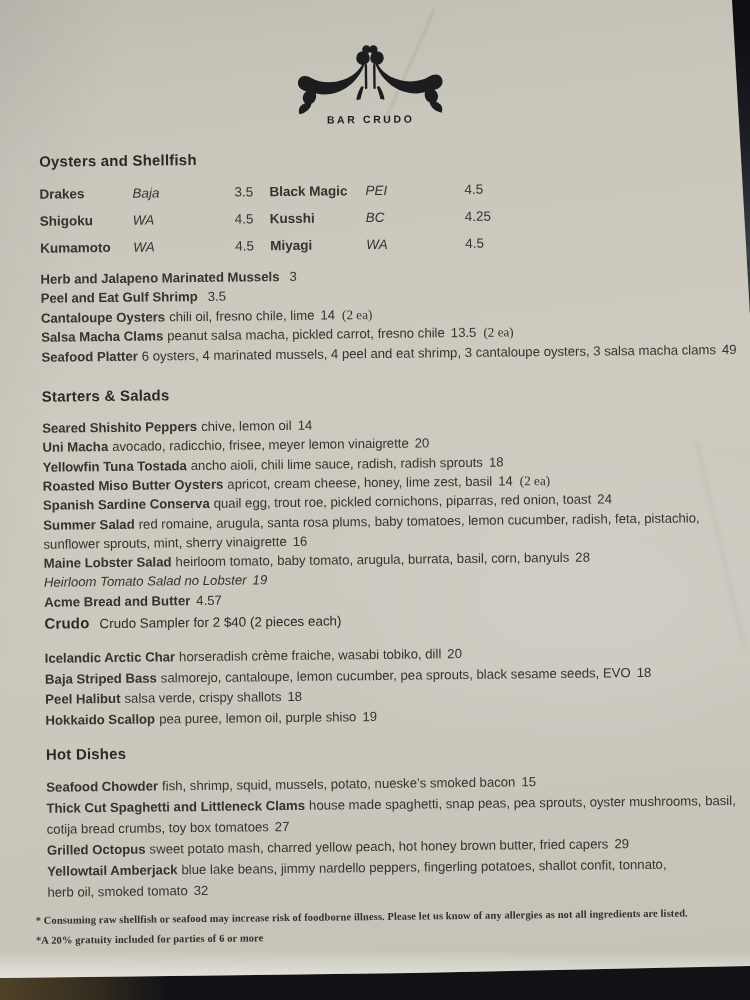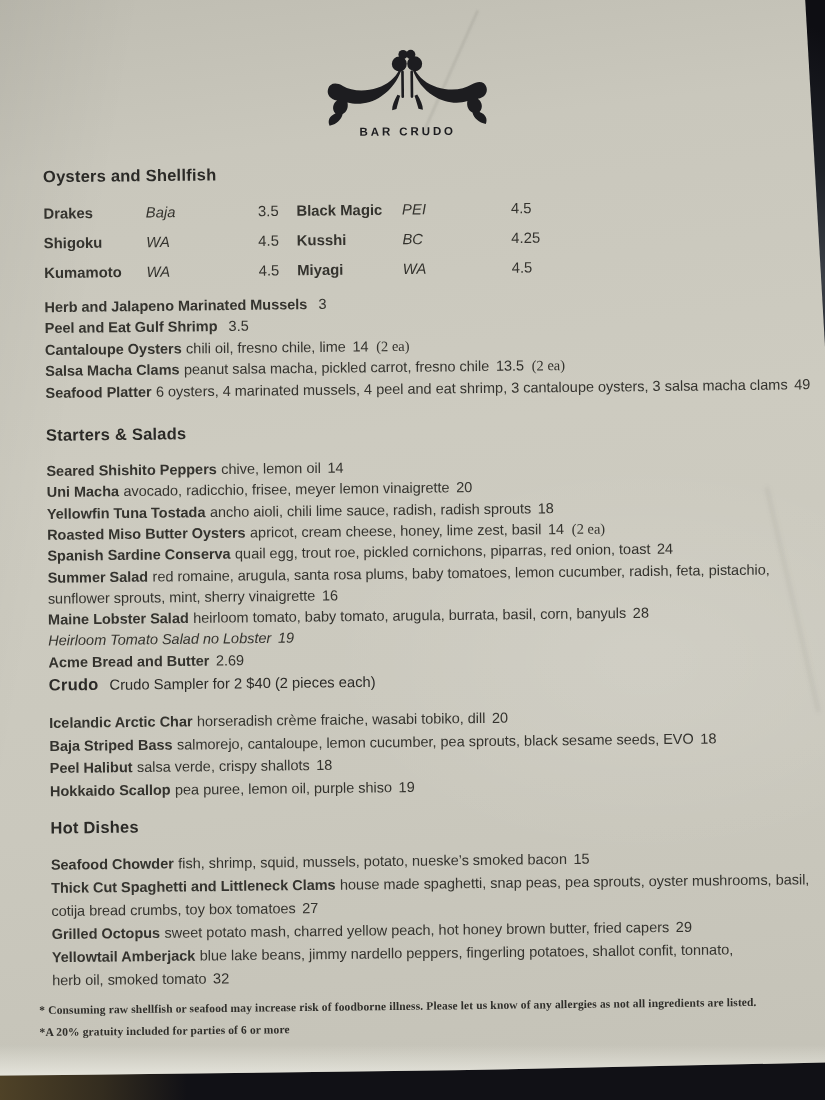--- a/index.html
+++ b/index.html
@@ -176,21 +176,21 @@
         <div class="row">
           <span>sunflower sprouts, mint, sherry vinaigrette</span><span class="pr">16</span>
         </div>
         <div class="row">
           <span class="nm">Maine Lobster Salad</span><span class="ds">heirloom tomato, baby tomato, arugula, burrata, basil, corn, banyuls</span><span class="pr">28</span>
         </div>
         <div class="row it">
           <span>Heirloom Tomato Salad no Lobster</span><span class="pr">19</span>
         </div>
         <div class="row">
-          <span class="nm">Acme Bread and Butter</span><span class="pr">2.69</span>
+          <span class="nm">Acme Bread and Butter</span><span class="pr">4.57</span>
         </div>
       </div>
 
       <div class="sec-title t-crudo">
         <span>Crudo</span><span class="crudo-sub">Crudo Sampler for 2 $40 (2 pieces each)</span>
       </div>
 
       <div class="items cr">
         <div class="row">
           <span class="nm">Icelandic Arctic Char</span><span class="ds">horseradish crème fraiche, wasabi tobiko, dill</span><span class="pr">20</span>

